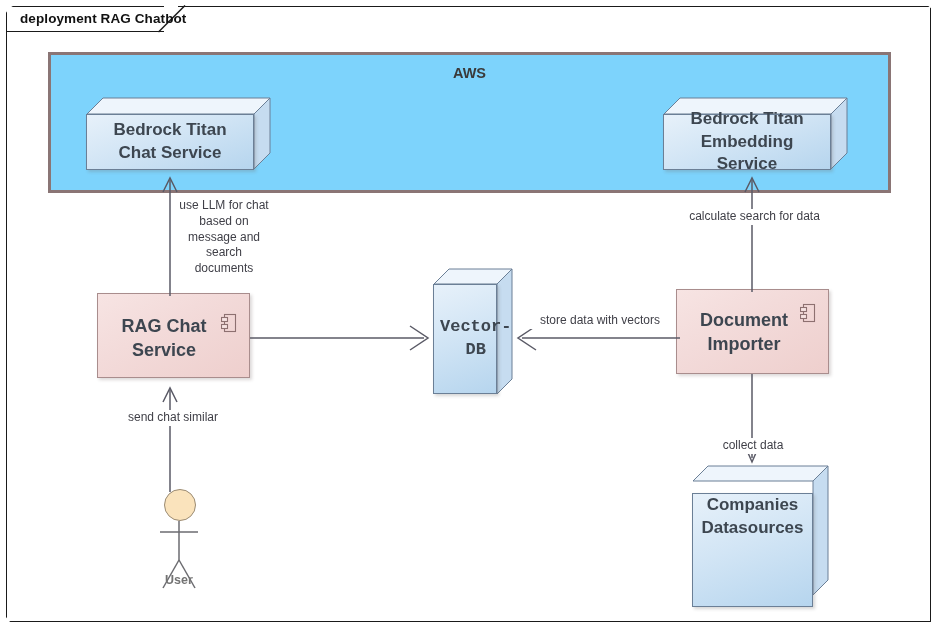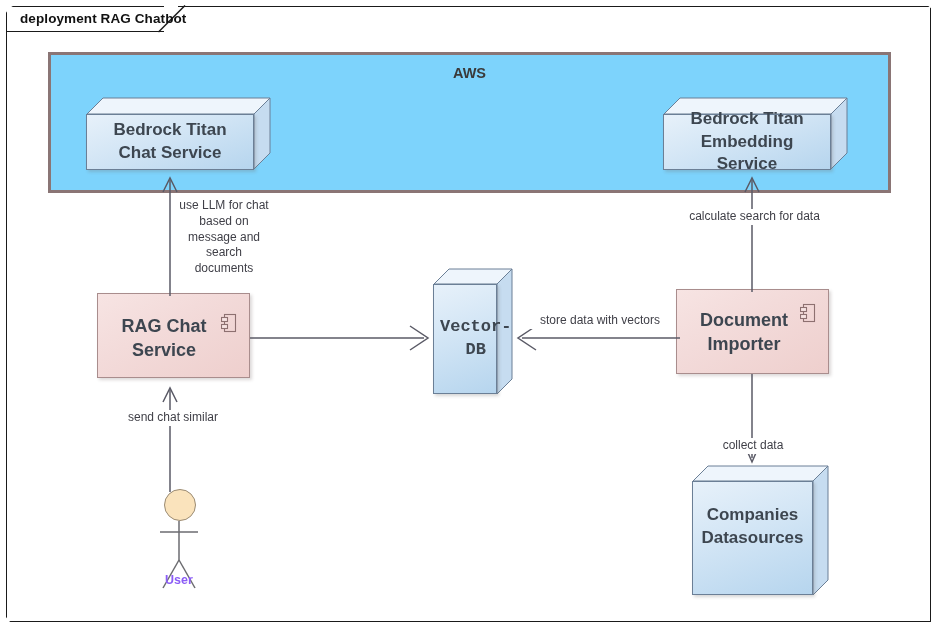--- a/index.html
+++ b/index.html
@@ -172,21 +172,21 @@
     top: 0;
   }
   .actor-label {
     position: absolute;
     left: -14px;
     top: 84px;
     width: 76px;
     text-align: center;
     font-size: 12.5px;
     font-weight: bold;
-    color: #8b5cf6;
+    color: #737373;
   }
 </style>
 </head>
 <body>
 
 <div id="canvas">
 
   <div class="frame-outer"></div>
 
   <div class="frame-tab">
@@ -232,21 +232,21 @@
       <span class="lbl">Vector-
 DB</span>
     </div>
   </div>
 
   <div class="node" style="left:692px; top:465px; width:137px; height:131px;">
     <svg class="arrowsvg" width="137" height="131" viewBox="0 0 137 131" style="left:0;top:0;">
       <polygon points="1,16 16,1 136,1 121,16" fill="#eef5fc" stroke="#6b7f96" stroke-width="1"></polygon>
       <polygon points="121,16 136,1 136,115 121,130" fill="#c6dcf0" stroke="#6b7f96" stroke-width="1"></polygon>
     </svg>
-    <div class="front" style="top:16px; width:121px; height:114px; align-items:flex-start; padding-top:22px;">
+    <div class="front" style="top:28px; width:121px; height:114px; align-items:flex-start; ">
       <span class="lbl">Companies
 Datasources</span>
     </div>
   </div>
 
   <div class="component" style="left:97px; top:293px; width:153px; height:85px;">
     <div class="ctext" style="left:6px; top:20px; width:120px;">RAG Chat Service</div>
     <svg class="comp-icon" viewBox="0 0 16 20" style="right:12px; top:19px;">
       <rect x="3.5" y="1.5" width="11" height="17" fill="none" stroke="#8d7070" stroke-width="1.1"></rect>
       <rect x="0.5" y="4.5" width="6" height="4" fill="#f6e3e2" stroke="#8d7070" stroke-width="1.1"></rect>

